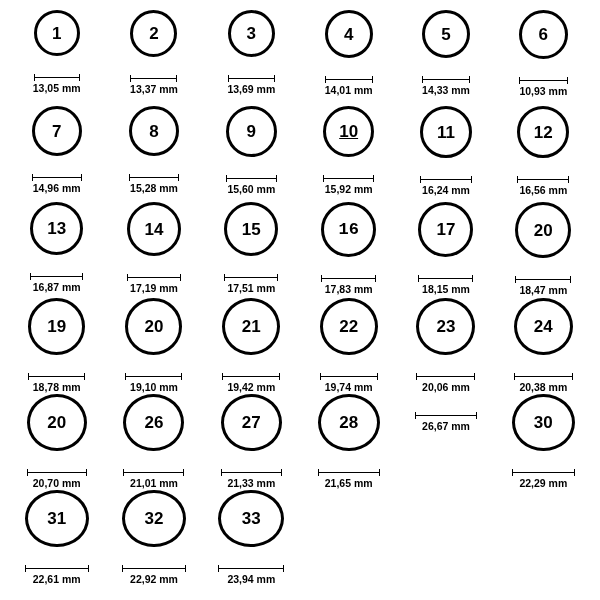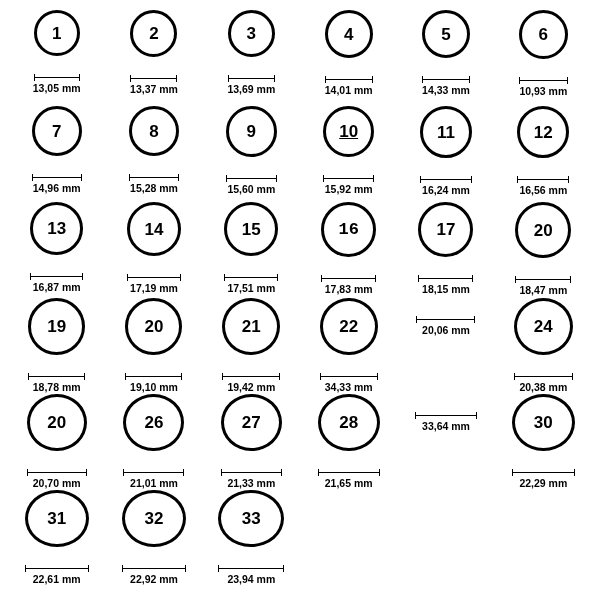--- a/index.html
+++ b/index.html
@@ -365,24 +365,27 @@
       <div class="cell">
         <div class="ring" style="width: 58px; height: 58px;">
           <span class="ring-label">22</span>
         </div>
         <div class="measure">
           <div class="caliper" style="width: 58px;">
             <div class="bar"></div>
             <div class="tick left"></div>
             <div class="tick right"></div>
           </div>
-          <div class="mm">34,33 mm</div>
-        </div>
-      </div>
-      <div class="cell">
+          <div class="mm">19,74 mm</div>
+        </div>
+      </div>
+      <div class="cell">
+        <div class="ring" style="width: 59px; height: 59px;">
+          <span class="ring-label">23</span>
+        </div>
         <div class="measure">
           <div class="caliper" style="width: 59px;">
             <div class="bar"></div>
             <div class="tick left"></div>
             <div class="tick right"></div>
           </div>
           <div class="mm">20,06 mm</div>
         </div>
       </div>
       <div class="cell">
@@ -450,21 +453,21 @@
           <div class="mm">21,65 mm</div>
         </div>
       </div>
       <div class="cell">
         <div class="measure">
           <div class="caliper" style="width: 62px;">
             <div class="bar"></div>
             <div class="tick left"></div>
             <div class="tick right"></div>
           </div>
-          <div class="mm">33,64 mm</div>
+          <div class="mm">26,67 mm</div>
         </div>
       </div>
       <div class="cell">
         <div class="ring" style="width: 63px; height: 63px;">
           <span class="ring-label">30</span>
         </div>
         <div class="measure">
           <div class="caliper" style="width: 63px;">
             <div class="bar"></div>
             <div class="tick left"></div>

